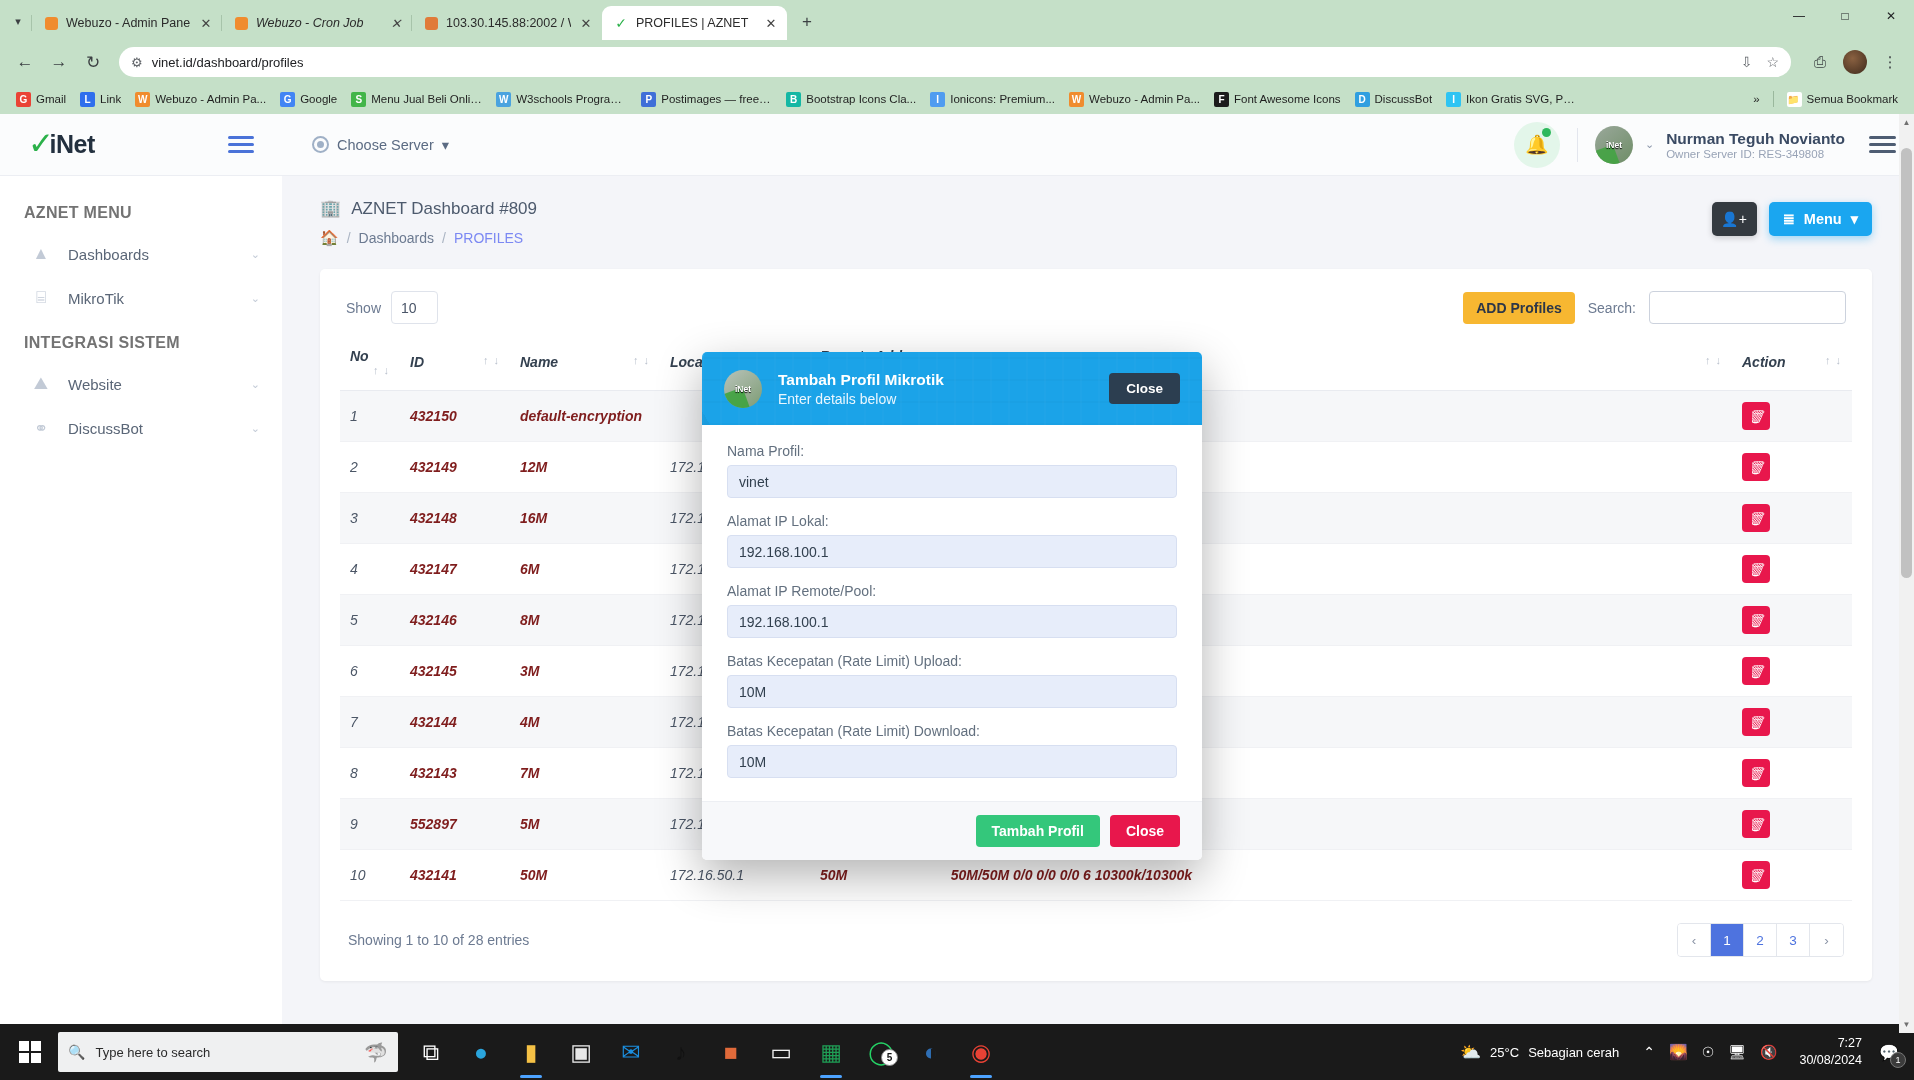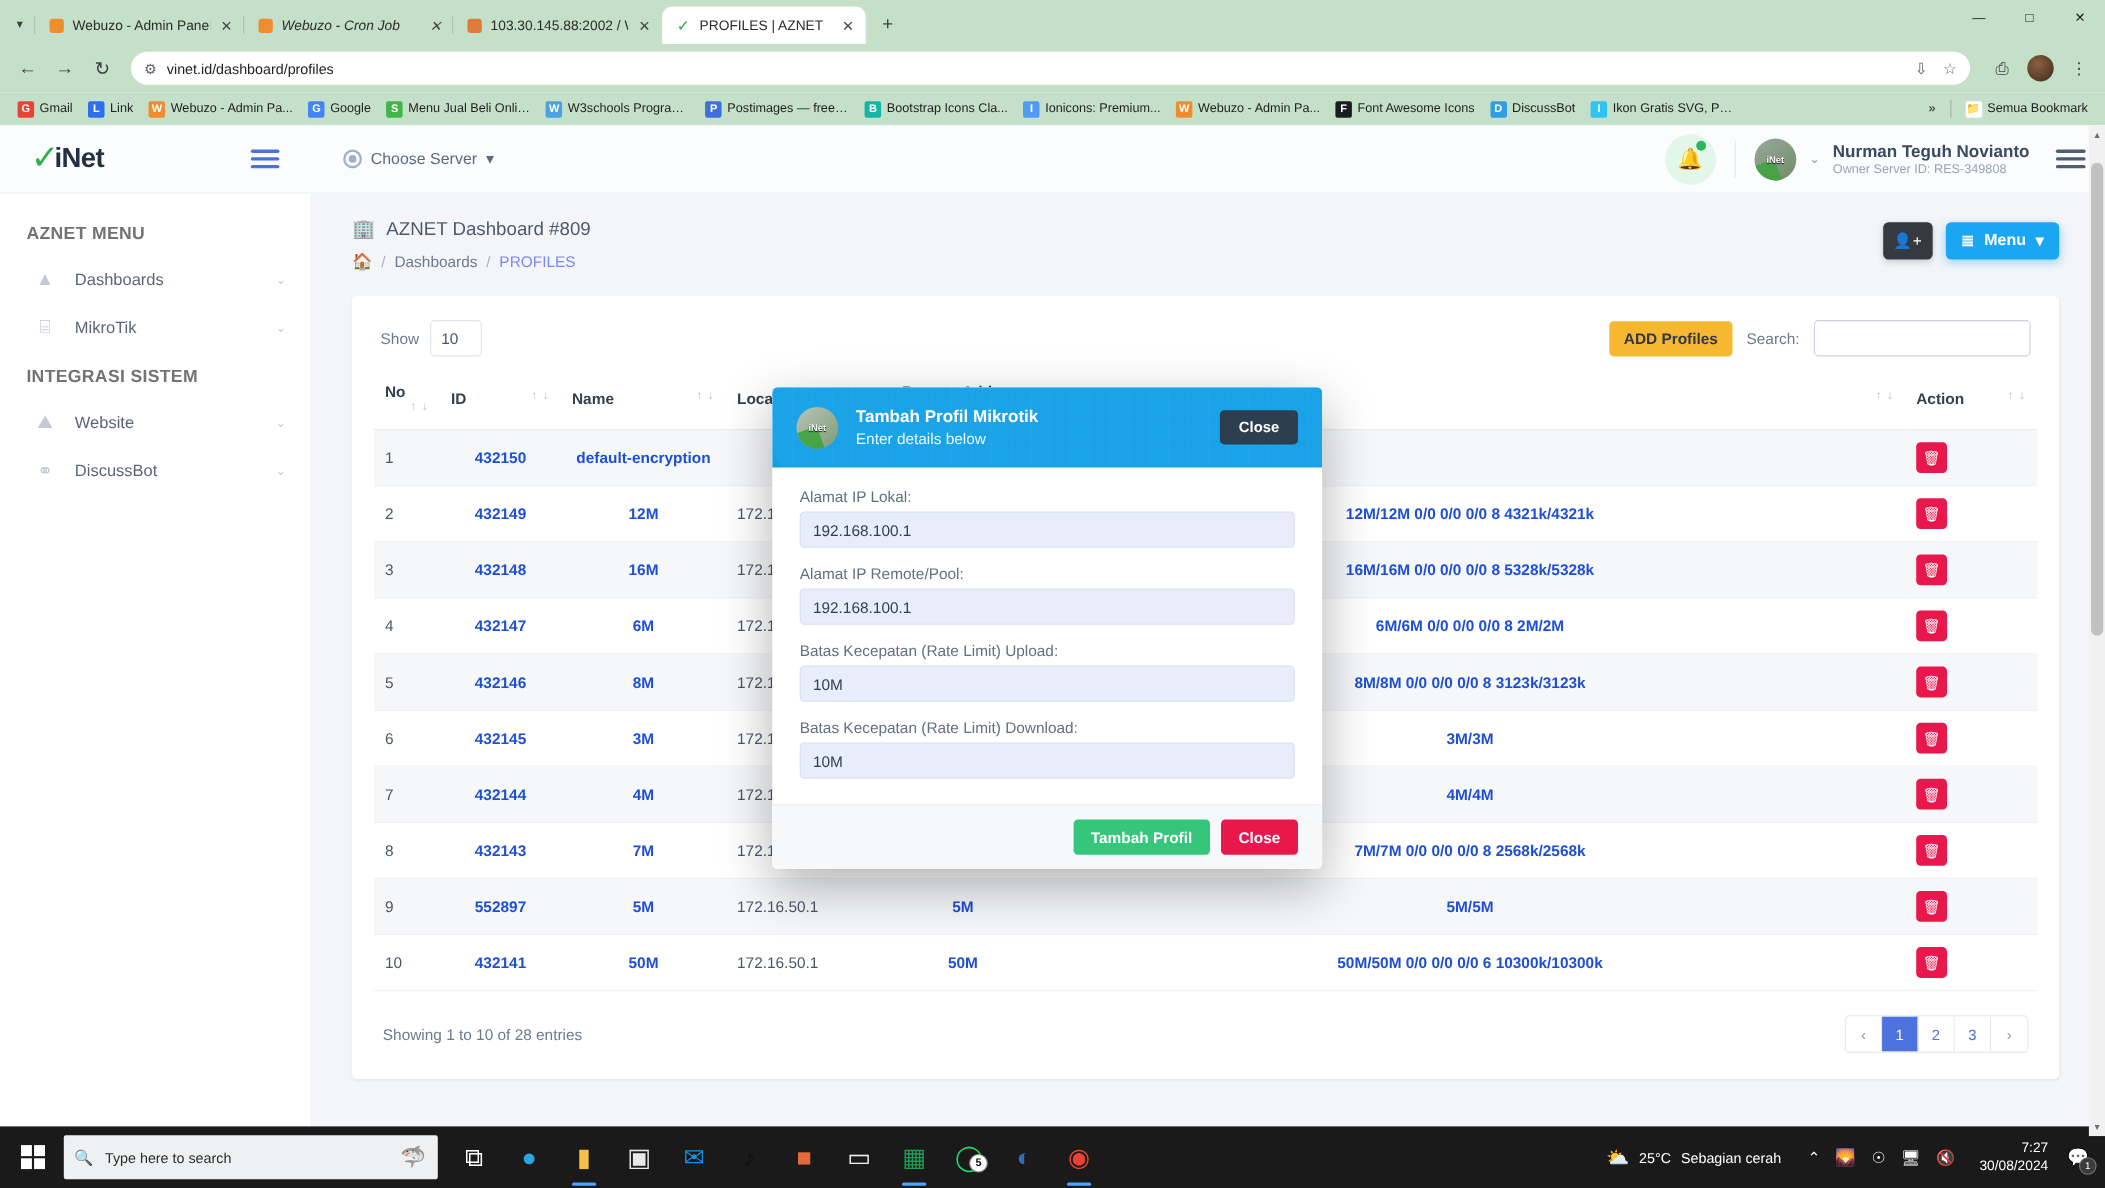--- a/index.html
+++ b/index.html
@@ -138,29 +138,29 @@
 
   .card{margin:22px 42px 0 38px;background:#fff;border-radius:5px;box-shadow:0 1px 3px rgba(0,0,0,.06);padding:22px 20px 24px 20px;min-height:640px;}
   .card-top{display:flex;align-items:center;padding:0 6px 14px 6px;}
   .show-wrap{display:flex;align-items:center;gap:10px;font-size:14px;color:#6c7a91;}
   .show-sel{width:47px;height:33px;border:1px solid #dfe3eb;border-radius:4px;display:flex;align-items:center;padding-left:9px;font-size:14px;color:#4a5568;}
   .ct-right{margin-left:auto;display:flex;align-items:center;gap:13px;}
   .btn-add{background:#f7b731;color:#2d3748;font-size:14px;font-weight:700;padding:8px 13px;border-radius:4px;}
   .srch-lbl{font-size:14px;color:#6c7a91;}
   .srch-in{width:197px;height:33px;border:1px solid #ccd2dd;border-radius:4px;}
 
-  table{width:100%;border-collapse:collapse;}
+  table{width:100%;border-collapse:collapse;font-style:italic;}
   thead th{
     text-align:left;font-size:14px;font-weight:700;color:#33404f;padding:10px 10px 14px 10px;
     border-bottom:1px solid #e9ebf0;white-space:nowrap;
   }
   thead th .sortico{float:right;color:#b9c0cc;font-size:11px;font-weight:400;letter-spacing:1px;padding-left:14px;}
   tbody td{font-size:14px;color:#4b5666;padding:11px 10px;border-bottom:1px solid #f0f1f4;vertical-align:middle;}
   tbody tr:nth-child(odd){background:#f6f7f9;}
-  tbody td.b{font-weight:700;color:#1d4ed8;text-align:center;}
+  tbody td.b{font-weight:700;color:#7f1d1d;}
   .del-btn{width:28px;height:28px;background:#e8174c;border-radius:4px;display:flex;align-items:center;justify-content:center;color:#fff;font-size:13px;}
   .tbl-foot{display:flex;align-items:center;padding:22px 8px 0 8px;text-align:center;}
   .entries{font-size:14px;color:#6c7a91;}
   .pager{margin-left:auto;display:flex;border:1px solid #e3e6ec;border-radius:4px;overflow:hidden;}
   .pg{min-width:33px;height:32px;display:flex;align-items:center;justify-content:center;font-size:13.5px;color:#4e73df;border-right:1px solid #e3e6ec;background:#fff;padding:0 10px;}
   .pg:last-child{border-right:none;}
   .pg.active{background:#4e73df;color:#fff;}
   .pg.arrow{color:#8a93a5;}
 
   
@@ -610,20 +610,24 @@
           <span class="vn">iNet</span>
         </div>
         <div class="mh-text">
           <div class="mh-title">Tambah Profil Mikrotik</div>
           <div class="mh-sub">Enter details below</div>
         </div>
         <div class="mh-close">Close</div>
       </div>
       <div class="modal-body" id="modal-fields-host">
           <div class="fgroup">
+            <div class="flabel">Nama Profil:</div>
+            <div class="finput">vinet</div>
+          </div>
+          <div class="fgroup">
             <div class="flabel">Alamat IP Lokal:</div>
             <div class="finput">192.168.100.1</div>
           </div>
           <div class="fgroup">
             <div class="flabel">Alamat IP Remote/Pool:</div>
             <div class="finput">192.168.100.1</div>
           </div>
           <div class="fgroup">
             <div class="flabel">Batas Kecepatan (Rate Limit) Upload:</div>
             <div class="finput">10M</div>

